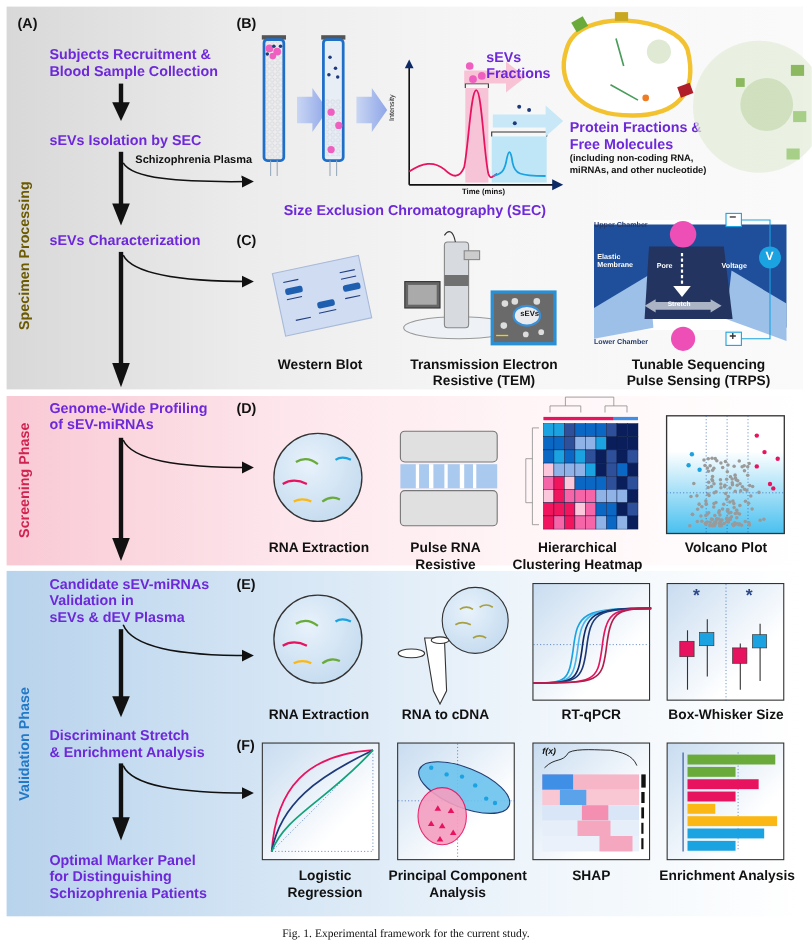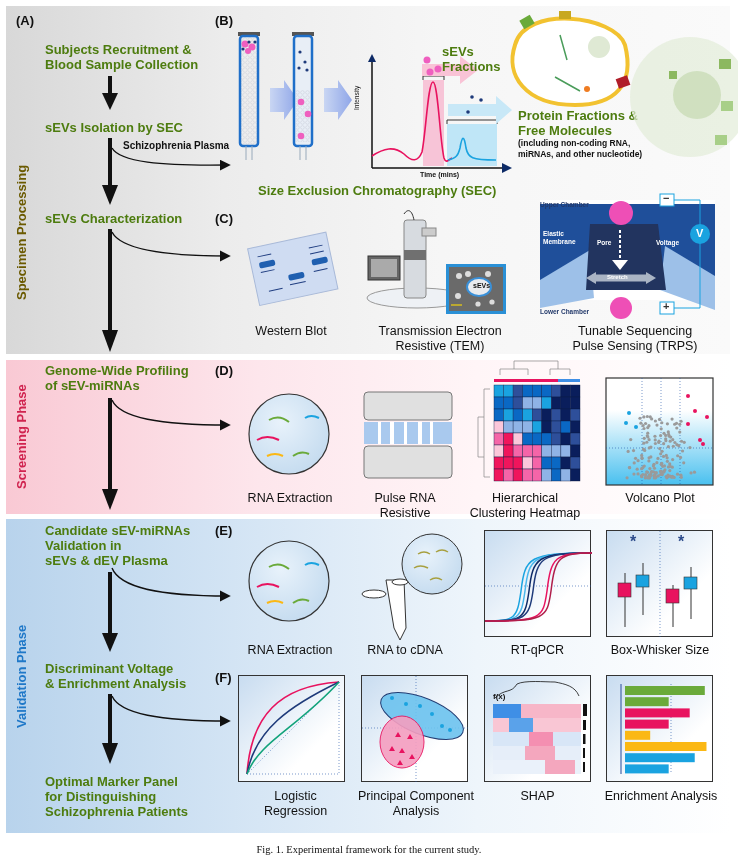--- a/index.html
+++ b/index.html
@@ -3,23 +3,23 @@
 <meta charset="utf-8">
 <style>
   *{box-sizing:border-box;margin:0;padding:0}
   body{width:738px;height:864px;background:#fff;font-family:"Liberation Sans",sans-serif;position:relative;overflow:hidden;color:#111}
   .abs{position:absolute}
   .band{position:absolute;left:6px;width:724px}
   #band-a{top:6px;height:348px;background:linear-gradient(90deg,#d8d8d8 0%,#ececec 30%,#f6f6f6 60%,#fafafa 100%)}
   #band-d{top:360px;height:154px;background:linear-gradient(90deg,#f9c9d4 0%,#fde6ec 35%,#fff5f7 65%,#ffffff 100%)}
   #band-e{top:519px;height:314px;background:linear-gradient(90deg,#b8d3ec 0%,#d6e6f5 35%,#eef5fb 65%,#ffffff 100%)}
   .phase{position:absolute;font-weight:bold;font-size:13px;transform:rotate(-90deg);transform-origin:left top;white-space:nowrap}
-  .lbl{position:absolute;font-weight:bold;font-size:13px;line-height:15px;color:#4d7c0f}
+  .lbl{position:absolute;font-weight:bold;font-size:13px;line-height:15px;color:#6d28d9}
   .panel{position:absolute;font-weight:bold;font-size:13px}
-  .cap{position:absolute;font-weight:normal;font-size:12.5px;text-align:center;line-height:15px}
+  .cap{position:absolute;font-weight:bold;font-size:12.5px;text-align:center;line-height:15px}
   .small{font-size:9px;font-weight:bold}
   .fig{position:absolute;top:844px;left:0;width:738px;text-align:center;font-family:"Liberation Serif",serif;font-size:10.5px}
   .fig b{font-weight:normal}
   .box{position:absolute;border:1.5px solid #333;background:linear-gradient(135deg,#c8dcf0,#ffffff 70%)}
   svg{position:absolute;overflow:visible}
 </style>
 </head>
 <body>
 
 <div class="band" id="band-a"></div>
@@ -47,21 +47,21 @@
 <div class="lbl" style="left:45px;top:363px">
   <div>Genome-Wide Profiling</div>
   <div>of sEV-miRNAs</div>
 </div>
 <div class="lbl" style="left:45px;top:523px">
   <div>Candidate sEV-miRNAs</div>
   <div>Validation in</div>
   <div>sEVs &amp; dEV Plasma</div>
 </div>
 <div class="lbl" style="left:45px;top:661px">
-  <div>Discriminant Voltage</div>
+  <div>Discriminant Stretch</div>
   <div>&amp; Enrichment Analysis</div>
 </div>
 <div class="lbl" style="left:45px;top:774px">
   <div>Optimal Marker Panel</div>
   <div>for Distinguishing</div>
   <div>Schizophrenia Patients</div>
 </div>
 
 <svg width="738" height="864" style="left:0;top:0">
   <defs>
@@ -685,21 +685,21 @@
     <rect x="8" y="84" width="88" height="14" fill="#eaf1fa"></rect>
       <rect x="60" y="84" width="30" height="14" fill="#f4a7be"></rect>
     <g fill="#111">
         <rect x="98" y="28" width="4" height="12"></rect>
         <rect x="98" y="44" width="3" height="10"></rect>
         <rect x="98" y="58" width="2.5" height="10"></rect>
         <rect x="98" y="72" width="2" height="10"></rect>
         <rect x="98" y="86" width="2" height="10"></rect>
       </g>
   </svg>
-  <div class="abs" style="left:8px;top:16px;font-size:8px;font-weight:bold;">f(x)</div>
+  <div class="abs" style="left:8px;top:2px;font-size:8px;font-weight:bold;font-style:italic">f(x)</div>
 </div>
 <div class="cap" style="left:484px;top:789px;width:107px">SHAP</div>
 
 <div class="box" style="left:606px;top:675px;width:107px;height:107px">
   <svg id="enrich-svg" width="107" height="107" style="left:0;top:0">
     <line x1="14" y1="8" x2="14" y2="98" stroke="#4466aa" stroke-width="1.2"></line>
     <line x1="64" y1="8" x2="64" y2="98" stroke="#2255aa" stroke-dasharray="1,2" stroke-width="0.6"></line>
     <g id="enrich-bars">
         <rect x="18" y="10" width="79.8" height="9" fill="#6aaa3a"></rect>
         <rect x="18" y="21.2" width="43.68" height="9" fill="#6aaa3a"></rect>

